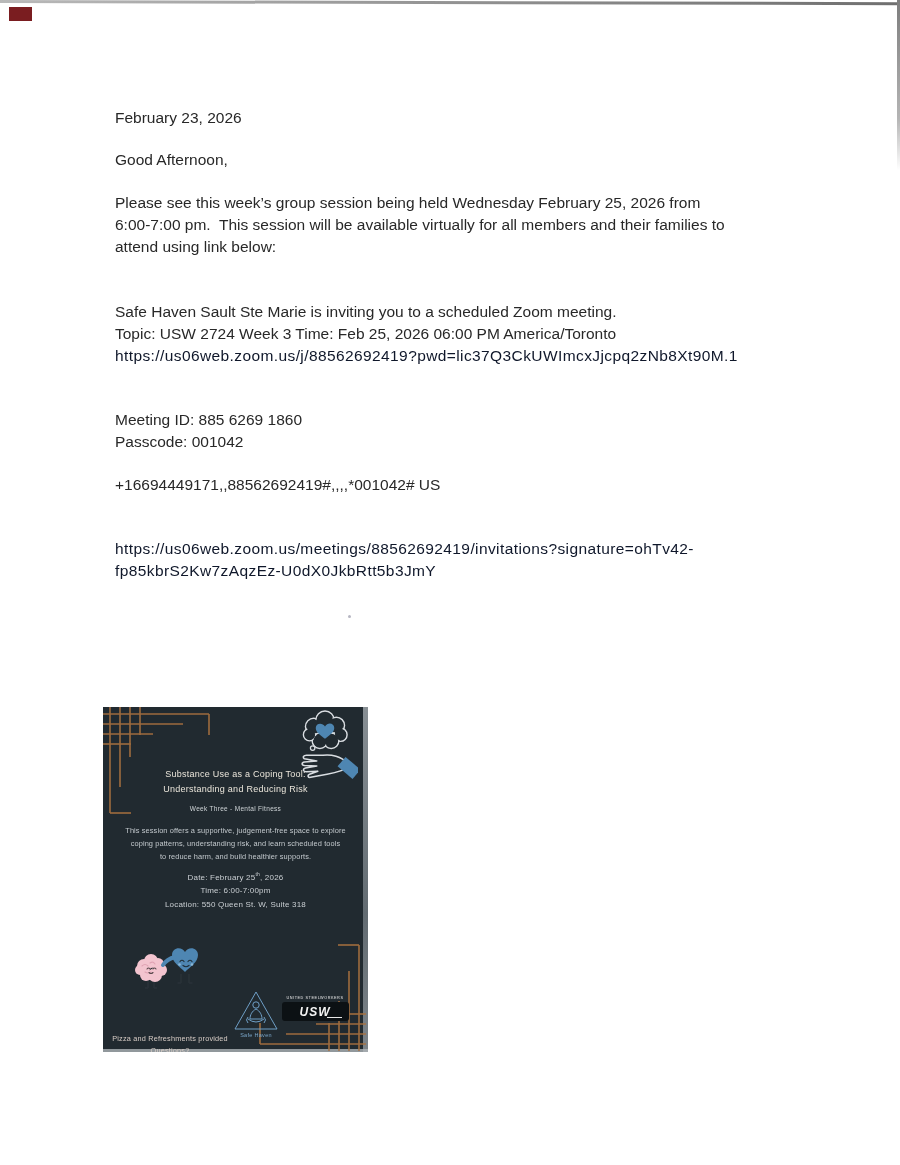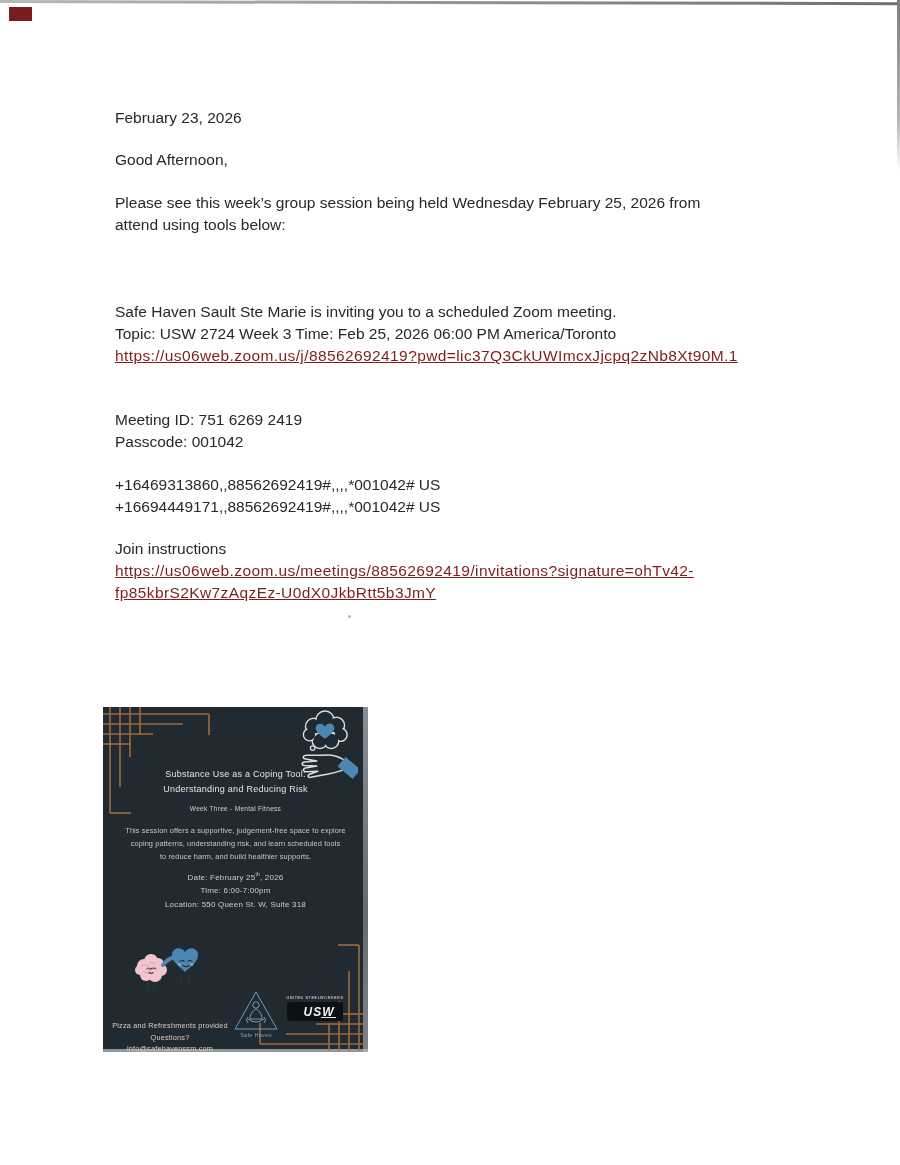--- a/index.html
+++ b/index.html
@@ -9,21 +9,21 @@
   
   .scan-top{position:absolute;left:0;top:0;width:901px;height:3px;
     background:linear-gradient(90deg,#b9b9b9,#8f8f8f 55%,#6f6f6f);transform:rotate(0.14deg);transform-origin:left top;}
   .scan-right{position:absolute;right:0;top:0;width:3px;height:170px;
     background:linear-gradient(#7d7d7d,#b5b5b5 70%,rgba(255,255,255,0));}
   .scan-red{position:absolute;left:9px;top:7px;width:23px;height:14px;background:#7a1d20;}
   .stray-dot{position:absolute;left:348px;top:615px;width:3px;height:3px;border-radius:50%;background:#b6b6c2;}
   
   .tblock{position:absolute;left:103px;color:#282828;font-size:15.5px;line-height:22px;margin-left:12px;}
   .line{white-space:pre;}
-  .lnk{color:#7f1d1d;text-decoration:underline;letter-spacing:.4px;cursor:pointer;}
+  .lnk{color:#0f172a;letter-spacing:.4px;cursor:pointer;}
   
   .flyer{position:absolute;left:103px;top:707px;width:265px;height:345px;background:#212a30;overflow:hidden;}
   .flyer .edge-r{position:absolute;right:0;top:0;bottom:0;width:5px;
     background:linear-gradient(#9aa1a6,#6e777d 60%,#8d9499);opacity:.85;}
   .flyer .edge-b{position:absolute;left:0;right:0;bottom:0;height:3px;background:#aeb4b8;opacity:.8;}
   .copper-tl,.copper-br{position:absolute;width:112px;height:112px;}
   .copper-tl{left:0;top:0;}
   .copper-br{right:2px;bottom:1px;}
   .hand-icon{position:absolute;right:10px;top:2px;width:66px;height:74px;}
   .f-title{position:absolute;left:0;top:60px;width:100%;text-align:center;color:#eae5da;
@@ -32,63 +32,62 @@
   .f-body{position:absolute;left:8px;top:117px;width:249px;text-align:center;color:#c3c9cd;
     font-size:7.4px;line-height:13px;letter-spacing:.1px;}
   .f-date{position:absolute;left:0;top:161px;width:100%;text-align:center;color:#c9ced2;
     font-size:8px;line-height:13.8px;letter-spacing:.2px;}
   .f-date sup{font-size:5px;}
   .chars{position:absolute;left:25px;top:235px;width:90px;height:58px;}
   .sh-logo{position:absolute;left:130px;top:283px;width:46px;height:42px;}
   .sh-label{position:absolute;left:118px;top:325px;width:70px;text-align:center;color:#7ba6c9;font-size:5.5px;letter-spacing:.3px;}
   .usw{position:absolute;left:178px;top:289px;width:68px;}
   .usw-top{color:#e8e8e8;font-size:3.8px;letter-spacing:.55px;text-align:center;white-space:nowrap;}
-  .usw-box{margin:2px auto 0;width:48px;height:19px;background:#0c1114;border-radius:3px;
-    display:flex;align-items:center;justify-content:center;position:relative;padding-left:8px;}
+  .usw-box{margin:2px auto 0;width:67px;height:19px;background:#0c1114;border-radius:3px;
+    display:flex;align-items:center;justify-content:center;position:relative;}
   .usw-box .usw-txt{color:#f4f4f4;font-size:12px;font-weight:bold;font-style:italic;letter-spacing:1px;}
   .usw-box .usw-bar{position:absolute;right:7px;bottom:3px;width:15px;height:1.5px;background:#e8e8e8;}
-  .f-footer{position:absolute;left:2px;top:313px;width:130px;text-align:center;color:#d8cdc6;
+  .f-footer{position:absolute;left:2px;top:326px;width:130px;text-align:center;color:#d8cdc6;
     font-size:7.3px;line-height:11.5px;letter-spacing:.2px;}
 </style>
 </head>
 <body>
 
 <div class="page">
 
   <div class="scan-top"></div>
   <div class="scan-right"></div>
   <div class="scan-red"></div>
   <div class="stray-dot"></div>
 
   <div class="tblock" style="top:107px">February 23, 2026</div>
   <div class="tblock" style="top:149px">Good Afternoon,</div>
 
   <div class="tblock" style="top:192px">
     <div class="line">Please see this week’s group session being held Wednesday February 25, 2026 from</div>
-    <div class="line">attend using tools below:</div>
+    <div class="line">6:00-7:00 pm.  This session will be available virtually for all members and their families to</div>
+    <div class="line">attend using link below:</div>
   </div>
 
   <div class="tblock" style="top:301px">
     <div class="line">Safe Haven Sault Ste Marie is inviting you to a scheduled Zoom meeting.</div>
     <div class="line">Topic: USW 2724 Week 3 Time: Feb 25, 2026 06:00 PM America/Toronto</div>
     <div class="line"><span class="lnk">https://us06web.zoom.us/j/88562692419?pwd=lic37Q3CkUWImcxJjcpq2zNb8Xt90M.1</span></div>
   </div>
 
   <div class="tblock" style="top:409px">
-    <div class="line">Meeting ID: 751 6269 2419</div>
+    <div class="line">Meeting ID: 885 6269 1860</div>
     <div class="line">Passcode: 001042</div>
   </div>
 
   <div class="tblock" style="top:474px">
-    <div class="line">+16469313860,,88562692419#,,,,*001042# US</div>
     <div class="line">+16694449171,,88562692419#,,,,*001042# US</div>
   </div>
 
   <div class="tblock" style="top:538px">
-    <div class="line">Join instructions</div>
     <div class="line"><span class="lnk">https://us06web.zoom.us/meetings/88562692419/invitations?signature=ohTv42-</span></div>
     <div class="line"><span class="lnk">fp85kbrS2Kw7zAqzEz-U0dX0JkbRtt5b3JmY</span></div>
   </div>
 
   <div class="flyer">
     <div class="edge-r"></div>
     <div class="edge-b"></div>
 
     <svg class="copper-tl" viewBox="0 0 112 112">
       <g stroke="#a9713f" stroke-width="1.6" fill="none" opacity="0.92">

